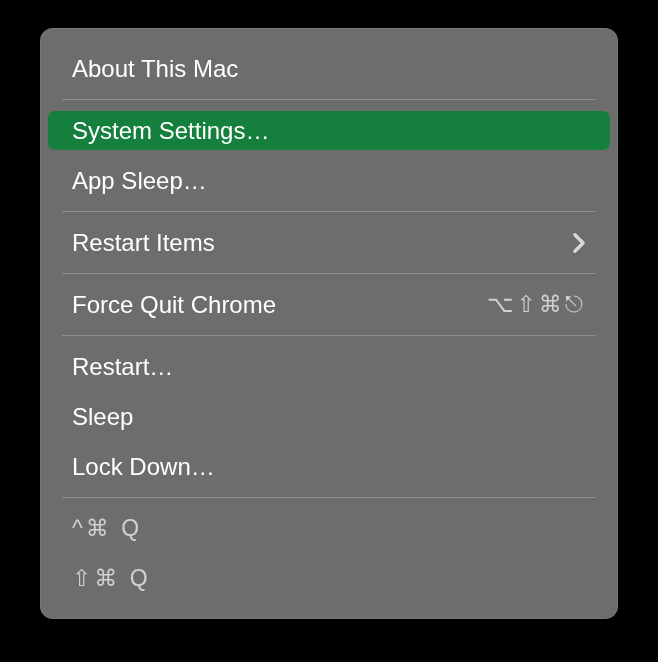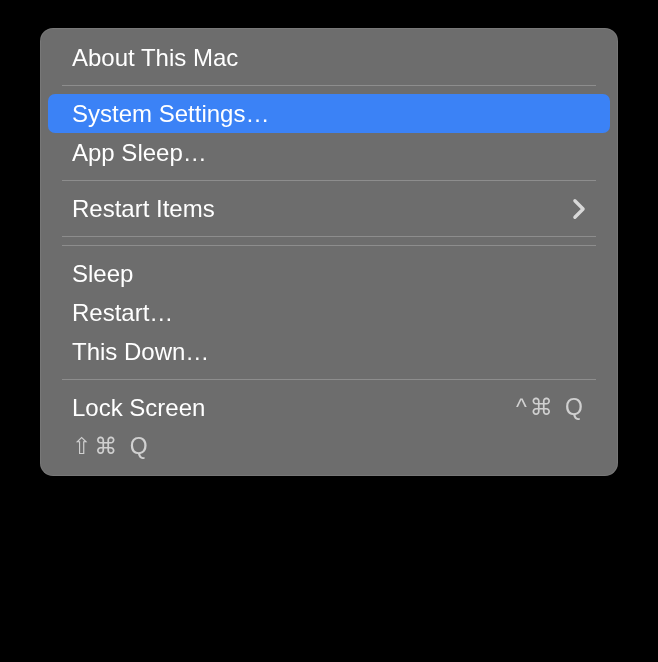--- a/index.html
+++ b/index.html
@@ -26,26 +26,26 @@
     }
     .menu-item {
       display: flex;
       align-items: center;
       justify-content: space-between;
       padding: 6px 24px;
       color: #ffffff;
       font-size: 24px;
       font-weight: 400;
       cursor: default;
-      margin: 0 8px;
+      margin: 11px 8px;
       border-radius: 7px;
       height: 39px;
     }
     .menu-item.highlighted {
-      background: #3b82f6;
+      background: #15803d;
     }
     .menu-item-label {
       white-space: nowrap;
       overflow: hidden;
       text-overflow: ellipsis;
     }
     .menu-item-right {
       display: flex;
       align-items: center;
       gap: 0;
@@ -97,39 +97,42 @@
     <span class="menu-item-label">Restart Items</span>
     <span class="menu-item-right chevron">
       <svg viewBox="0 0 10 16" fill="none" stroke="#d8d8d8" stroke-width="2.4" stroke-linecap="round" stroke-linejoin="round">
         <polyline points="2,2 8,8 2,14"></polyline>
       </svg>
     </span>
   </div>
 
   <div class="separator"></div>
 
+  <div class="menu-item">
+    <span class="menu-item-label">Force Quit Chrome</span>
+    <span class="menu-item-right shortcut">⌥⇧⌘⎋</span>
+  </div>
 
   <div class="separator"></div>
+
+  <div class="menu-item">
+    <span class="menu-item-label">Restart…</span>
+  </div>
 
   <div class="menu-item">
     <span class="menu-item-label">Sleep</span>
   </div>
 
   <div class="menu-item">
-    <span class="menu-item-label">Restart…</span>
-  </div>
-
-  <div class="menu-item">
-    <span class="menu-item-label">This Down…</span>
+    <span class="menu-item-label">Lock Down…</span>
   </div>
 
   <div class="separator"></div>
 
   <div class="menu-item">
-    <span class="menu-item-label">Lock Screen</span>
     <span class="menu-item-right shortcut">^⌘ Q</span>
   </div>
 
   <div class="menu-item">
     <span class="menu-item-right shortcut">⇧⌘ Q</span>
   </div>
 
 </div>
 
 </body></html>

